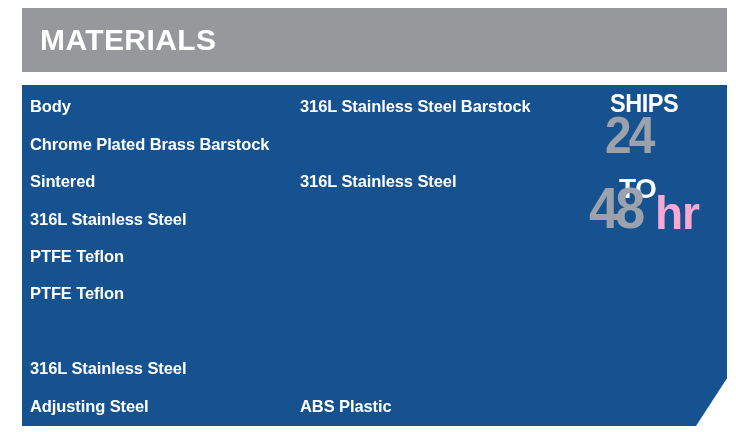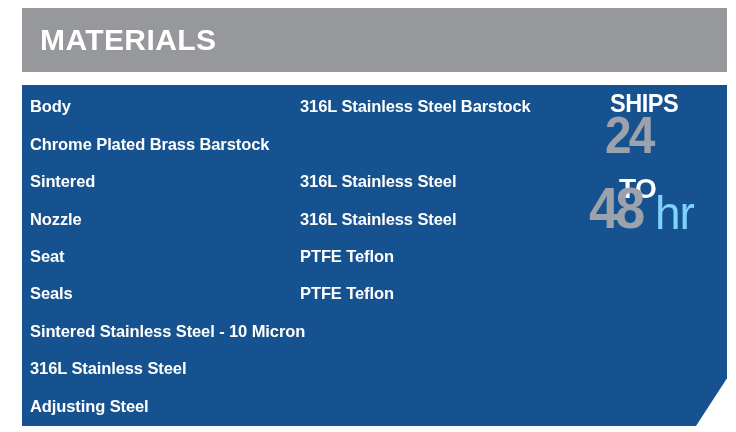--- a/index.html
+++ b/index.html
@@ -140,22 +140,22 @@
     font-size: 58px;
     color: #9ba2ab;
     letter-spacing: -4px;
     transform: scaleX(0.93);
     transform-origin: left top;
   }
   .badge-hr {
     top: 103px;
     left: 58px;
     font-size: 46px;
-    color: #7dd3fc;
-    font-weight: normal;
+    color: #f9a8d4;
+    font-weight: bold;
     letter-spacing: -1px;
   }
 </style>
 </head>
 <body>
 
 <div class="sheet">
 
   <div class="header-bar">
     <div class="header-title">MATERIALS</div>
@@ -173,44 +173,41 @@
       <div class="row">
         <div class="cell-value">Chrome Plated Brass Barstock</div>
       </div>
 
       <div class="row">
         <div class="cell-label">Sintered</div>
         <div class="cell-value">316L Stainless Steel</div>
       </div>
 
       <div class="row">
-        <div class="cell-label">Nozzle</div>
         <div class="cell-value">316L Stainless Steel</div>
       </div>
 
       <div class="row">
-        <div class="cell-label">Seat</div>
         <div class="cell-value">PTFE Teflon</div>
       </div>
 
       <div class="row">
-        <div class="cell-label">Seals</div>
         <div class="cell-value">PTFE Teflon</div>
       </div>
 
       <div class="row">
-        <div class="cell-value">Sintered Stainless Steel - 10 Micron</div>
       </div>
 
       <div class="row">
         <div class="cell-value">316L Stainless Steel</div>
       </div>
 
       <div class="row">
         <div class="cell-label">Adjusting Steel</div>
+        <div class="cell-value">ABS Plastic</div>
       </div>
 
     </div>
 
     <div class="ships-badge">
       <div class="badge-line badge-ships">SHIPS</div>
       <div class="badge-line badge-24">24</div>
       <div class="badge-line badge-to">TO</div>
       <div class="badge-line badge-48">48</div>
       <div class="badge-line badge-hr">hr</div>

